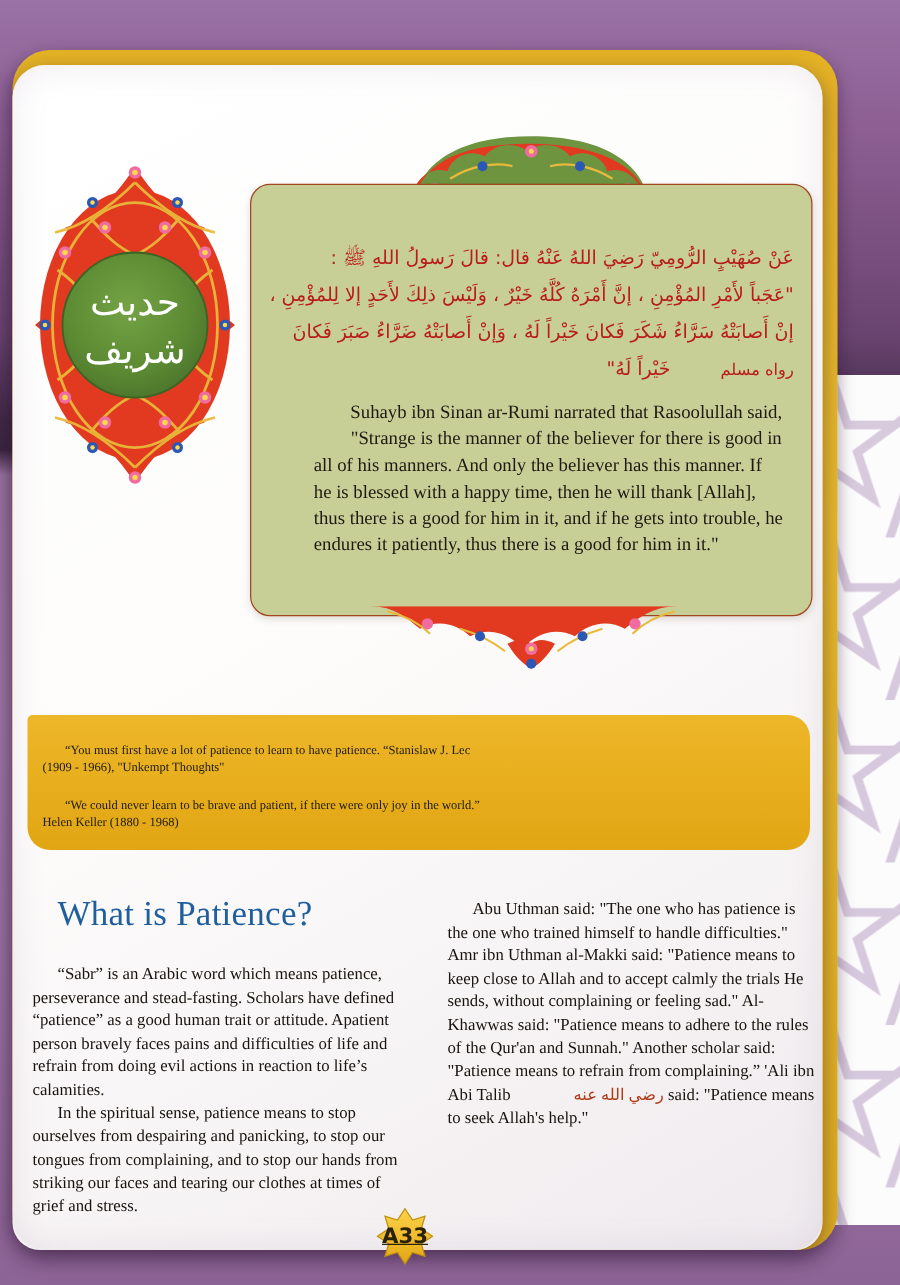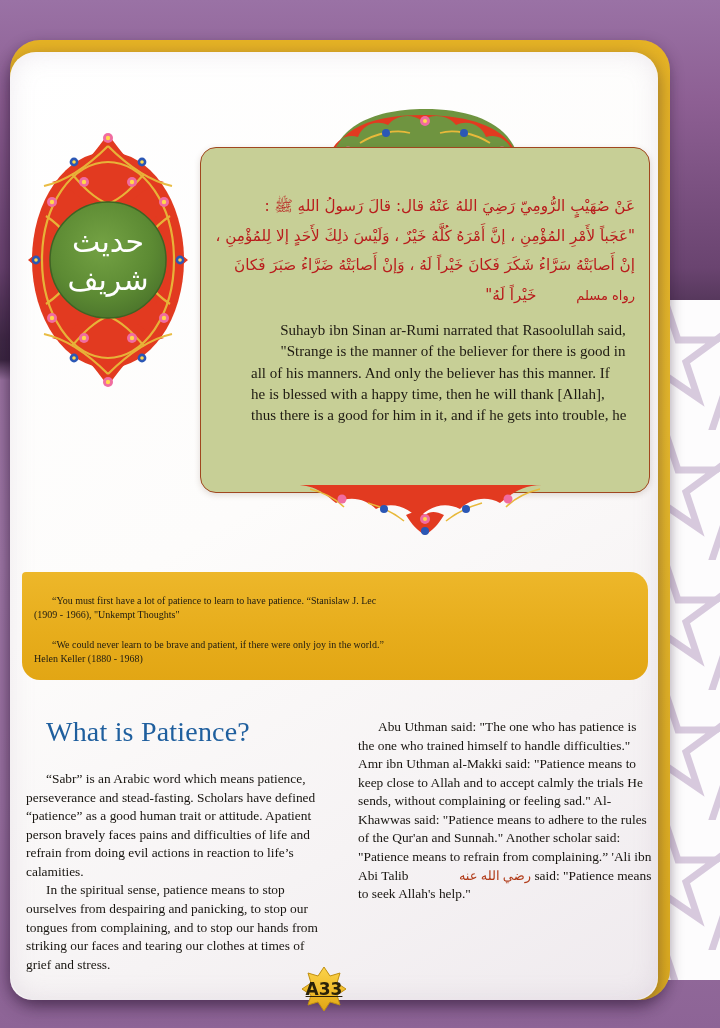--- a/index.html
+++ b/index.html
@@ -256,20 +256,21 @@
           <span>خَيْراً لَهُ"</span>
         </div>
       </div>
 
       <div id="hadeeth-english" style="top:172px;">
         <div style="text-align:center;"><span>Suhayb ibn Sinan ar-Rumi narrated that Rasoolullah said,</span></div>
         <div style="text-align:center;"><span>"Strange is the manner of the believer for there is good in</span></div>
         <div>all of his manners.  And only the believer has this manner.  If</div>
         <div>he is blessed with a happy time, then he will thank [Allah],</div>
         <div>thus there is a good for him in it, and if he gets into trouble, he</div>
+        <div>endures it patiently, thus there is a good for him in it."</div>
       </div>
     </div>
 
     <svg id="bottom-ornament" viewBox="0 0 258 52">
       <path d="M0 0 C20 0 30 10 40 18 C54 10 70 14 80 24 C96 16 112 22 122 34
                C132 22 148 16 164 24 C174 14 190 10 204 18 C214 10 226 0 246 0 Z" fill="#e23a20"></path>
       <path d="M110 30 C116 40 122 46 129 50 C136 46 142 40 148 30 C140 26 134 26 129 30 C124 26 118 26 110 30Z" fill="#e23a20"></path>
       <g fill="none" stroke="#e8b93a" stroke-width="1.6">
         <path d="M14 4 C30 8 40 14 48 22 M244 4 C228 8 218 14 210 22"></path>
         <path d="M72 18 C86 22 98 28 108 36 M186 18 C172 22 160 28 150 36"></path>

